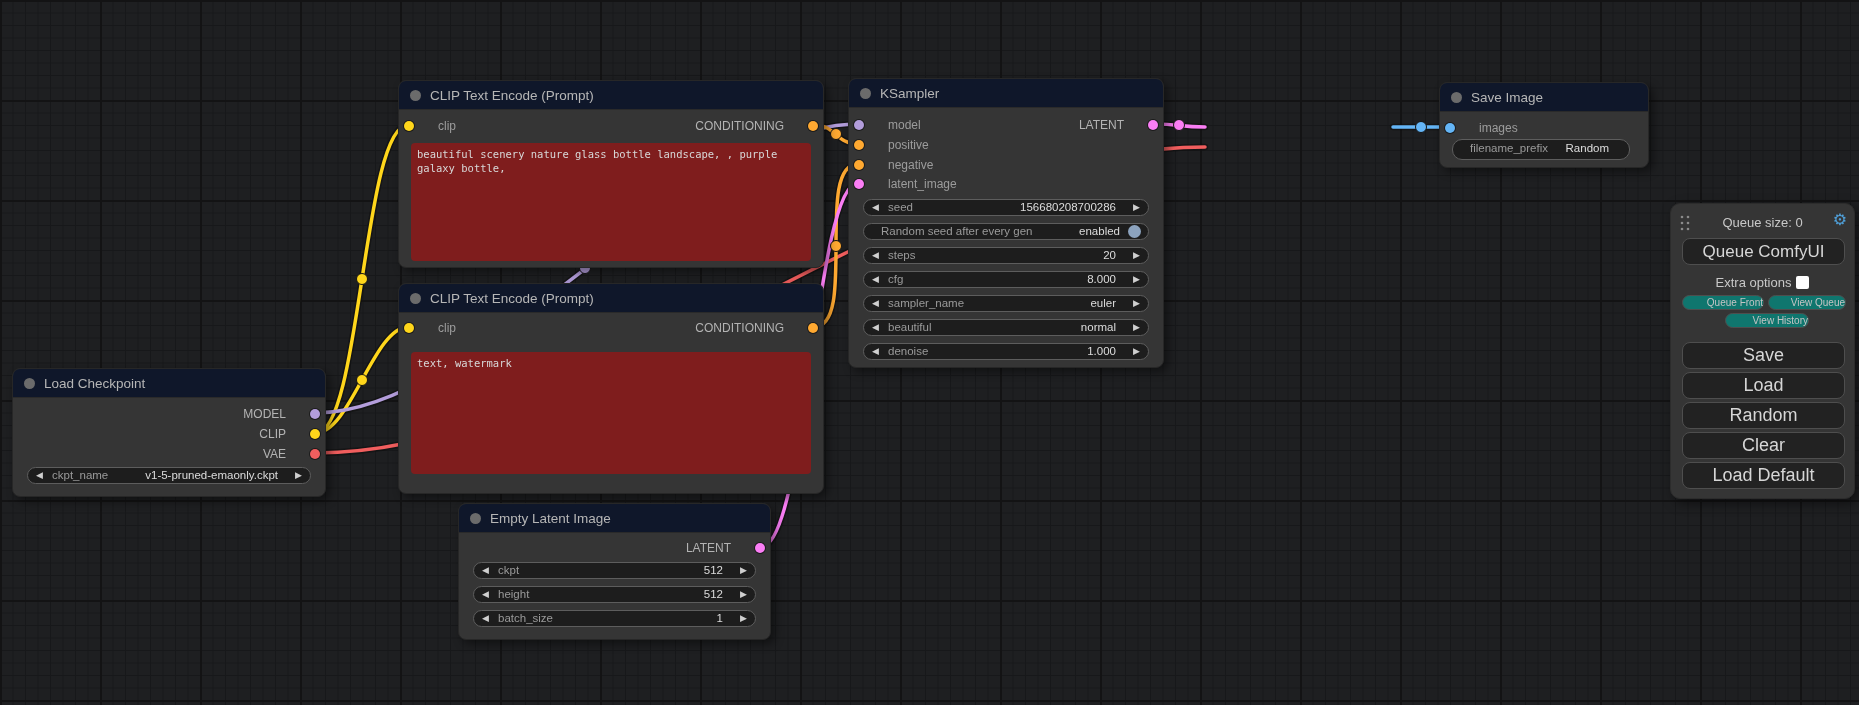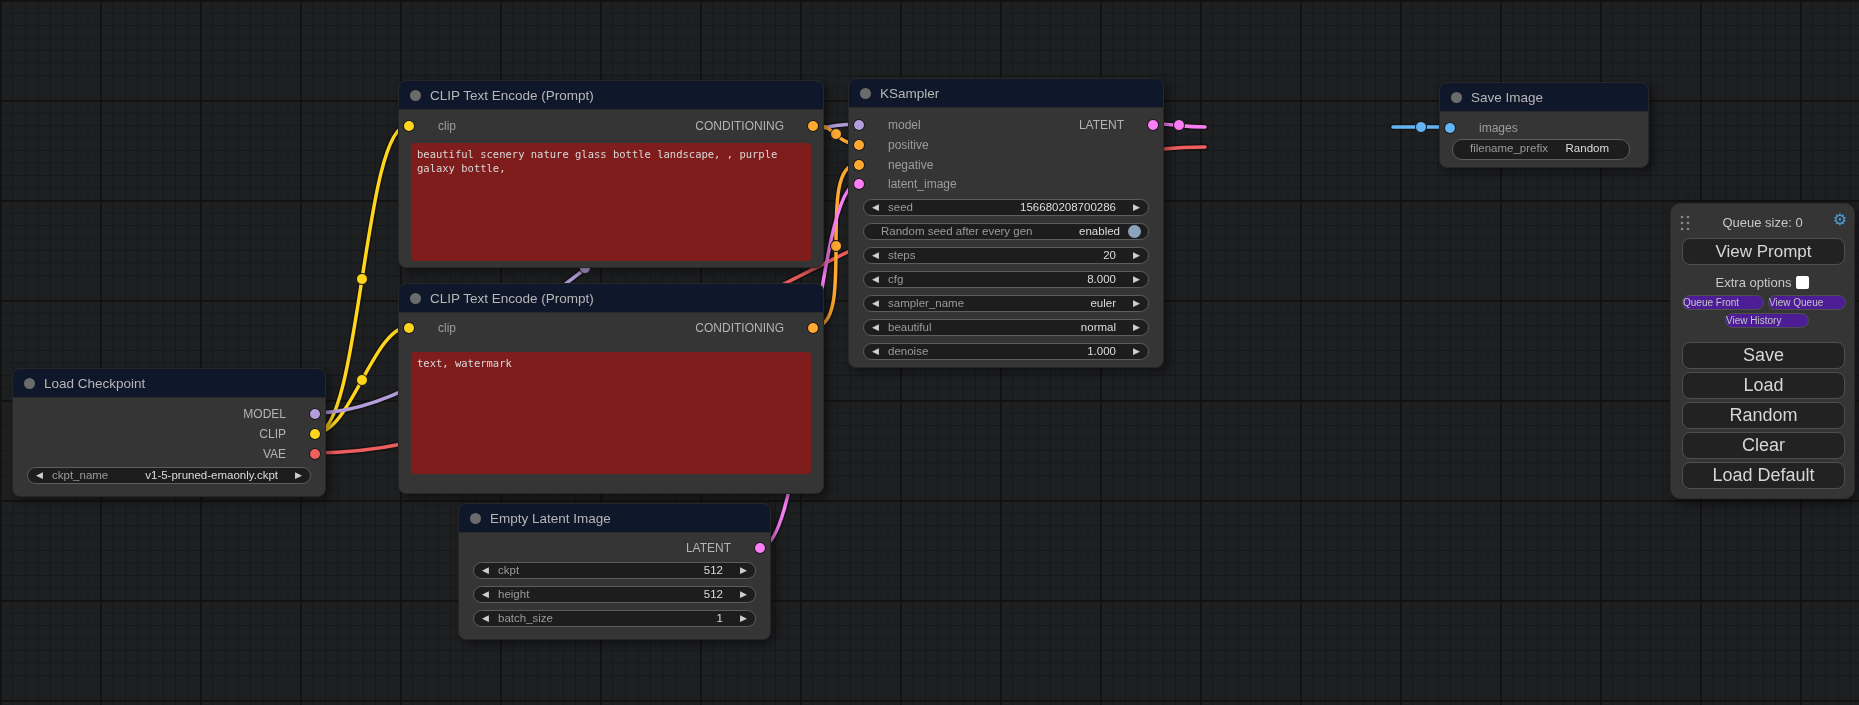--- a/index.html
+++ b/index.html
@@ -71,22 +71,22 @@
   .menu-header-text{position:absolute;left:0;right:0;top:11px;text-align:center;font-size:13px;color:#c8c8c8;}
   .drag-handle{position:absolute;left:9px;top:11px;}
   .gear{position:absolute;right:7px;top:6px;font-size:16px;color:var(--c-gear);cursor:pointer;}
   .btn{
     position:absolute;left:11px;width:163px;height:27px;background:#222;border:1px solid #4e4e4e;
     border-radius:8px;box-sizing:border-box;color:#d6d6d6;text-align:center;font-size:17px;
     line-height:25px;font-family:"Liberation Sans",sans-serif;cursor:pointer;white-space:nowrap;overflow:hidden;
   }
   .btn.big{font-size:18px;}
   .btn-sm{
-    position:absolute;height:15px;background:#4c1d95;border:1px solid #4e4e4e;border-radius:8px;
-    box-sizing:border-box;color:#c4c4c4;text-align:left;font-size:10px;line-height:13px;cursor:pointer;
+    position:absolute;height:15px;background:#0f766e;border:1px solid #4e4e4e;border-radius:8px;
+    box-sizing:border-box;color:#c4c4c4;text-align:right;font-size:10px;line-height:13px;cursor:pointer;
   }
   .extra-row{position:absolute;left:0;right:0;top:71px;text-align:center;font-size:13px;color:#c8c8c8;}
   .chk{display:inline-block;vertical-align:-2px;width:13px;height:13px;background:#fff;border-radius:2px;margin-left:5px;}
 </style>
 </head>
 <body>
 
 <div class="canvas">
 
   <svg class="links" width="1859" height="705">
@@ -296,21 +296,21 @@
     <svg class="drag-handle" width="10" height="16">
       <circle cx="2" cy="2" r="1.3" fill="#8a8a8a"></circle>
         <circle cx="8" cy="2" r="1.3" fill="#8a8a8a"></circle>
       <circle cx="2" cy="8" r="1.3" fill="#8a8a8a"></circle>
         <circle cx="8" cy="8" r="1.3" fill="#8a8a8a"></circle>
       <circle cx="2" cy="14" r="1.3" fill="#8a8a8a"></circle>
         <circle cx="8" cy="14" r="1.3" fill="#8a8a8a"></circle>
     </svg>
     <div class="menu-header-text">Queue size: 0</div>
     <span class="gear">⚙</span>
-    <div class="btn" style="top:34px">View Prompt</div>
+    <div class="btn" style="top:34px">Queue ComfyUI</div>
     <div class="extra-row"><span>Extra options</span><span class="chk"></span></div>
     <div class="btn-sm" style="left:11px;top:91px;width:82px">Queue Front</div>
     <div class="btn-sm" style="left:97px;top:91px;width:78px">View Queue</div>
     <div class="btn-sm" style="left:54px;top:109px;width:84px">View History</div>
     <div class="btn big" style="top:138px">Save</div>
     <div class="btn big" style="top:168px">Load</div>
     <div class="btn big" style="top:198px">Random</div>
     <div class="btn big" style="top:228px">Clear</div>
     <div class="btn big" style="top:258px">Load Default</div>
   </div>

